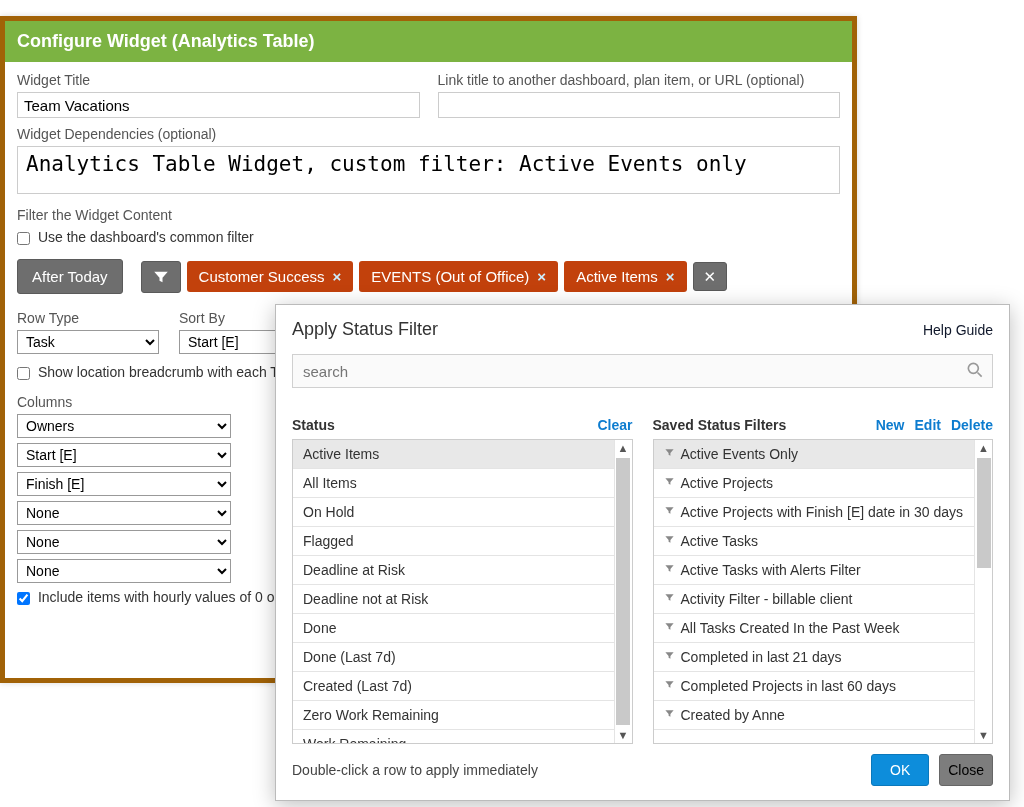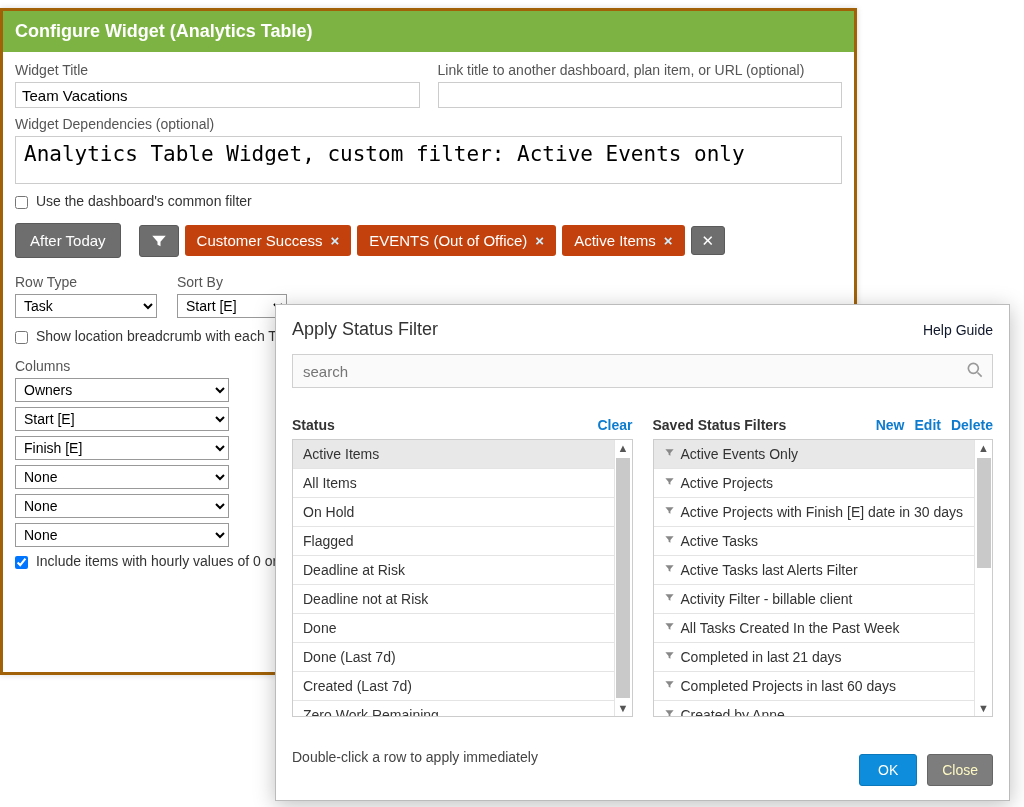--- a/index.html
+++ b/index.html
@@ -1,17 +1,17 @@
 <!DOCTYPE html>
 <html><head>
 <meta charset="utf-8">
 <style>
   * { box-sizing: border-box; margin: 0; padding: 0; }
   body { font-family: Arial, sans-serif; font-size: 14px; color: #333; background: #fff; width: 1024px; height: 807px; position: relative; overflow: hidden; }
-  .config-panel { position: absolute; left: 0; top: 8px; width: 857px; height: 667px; background: #fff; border: 3px solid #a16207; box-shadow: 0 0 6px rgba(0,0,0,0.15); }
+  .config-panel { position: absolute; left: 0; top: 16px; width: 857px; height: 667px; background: #fff; border: 5px solid #a16207; box-shadow: 0 0 6px rgba(0,0,0,0.15); }
   .panel-header { background: #7cb342; color: #fff; padding: 10px 12px; font-size: 18px; font-weight: bold; }
   .panel-body { padding: 10px 12px; }
   .row { display: flex; gap: 18px; margin-bottom: 8px; }
   .col { flex: 1; }
   .lbl { color: #555; margin-bottom: 4px; }
   .text-input { width: 100%; border: 1px solid #ccc; padding: 3px 6px; font-size: 15px; height: 26px; }
   .textarea { width: 100%; border: 1px solid #ccc; padding: 5px 8px; font-size: 21px; height: 48px; resize: none; }
   .section-title { margin-top: 10px; color: #555; }
   .chk-row { margin-top: 6px; }
   .chk-row input { margin-right: 4px; vertical-align: middle; }
@@ -46,21 +46,21 @@
   .list-scroll { position: absolute; right: 0; top: 0; bottom: 0; width: 18px; background: #fff; border-left: 1px solid #e4e4e4; display: flex; flex-direction: column; align-items: center; justify-content: space-between; }
   .scroll-arrow { font-size: 11px; color: #555; padding: 2px 0; cursor: pointer; }
   .scroll-thumb { background: #c9c9c9; width: 14px; flex: 1; margin: 2px 0; }
   .scroll-thumb.small { flex: 0 0 110px; margin-top: 2px; }
   .list-items { position: absolute; left: 0; right: 18px; top: 0; bottom: 0; overflow: hidden; }
   .item { border-bottom: 1px solid #e4e4e4; padding: 6px 10px; font-size: 14px; color: #333; cursor: pointer; white-space: nowrap; overflow: hidden; text-overflow: ellipsis; display: flex; align-items: center; gap: 6px; }
   .item .fic { color: #888; font-size: 12px; flex-shrink: 0; }
   .item.sel { background: #e8e8e8; }
   .hint-row { margin-top: 10px; color: #444; font-size: 14px; display: flex; justify-content: space-between; align-items: center; }
   .btn-primary { background: #0d8ddb; color: #fff; border: 1px solid #0b78bb; border-radius: 3px; padding: 7px 18px; font-size: 14px; cursor: pointer; margin-right: 6px; }
-  .btn-default { background: #7d7d7d; color: #fef9c3; border: 1px solid #666; border-radius: 3px; padding: 7px 14px; font-size: 14px; cursor: pointer; margin-top: 27px; }
+  .btn-default { background: #7d7d7d; color: #000000; border: 1px solid #666; border-radius: 3px; padding: 7px 8px; font-size: 14px; cursor: pointer; }
 </style>
 </head>
 <body>
 
 <div class="config-panel">
   <div class="panel-header">Configure Widget (Analytics Table)</div>
   <div class="panel-body">
 
     <div class="row">
       <div class="col">
@@ -69,20 +69,21 @@
       </div>
       <div class="col">
         <div class="lbl">Link title to another dashboard, plan item, or URL (optional)</div>
         <input class="text-input" value="" style="">
       </div>
     </div>
 
     <div class="lbl" style="margin-top:8px">Widget Dependencies (optional)</div>
     <textarea class="textarea" id="desc-ta" style="">Analytics Table Widget, custom filter: Active Events only</textarea>
 
+    <div class="section-title">Filter the Widget Content</div>
     <div class="chk-row">
       <input type="checkbox" style="">
       <span>Use the dashboard's common filter</span>
     </div>
 
     <div class="filter-row">
       <button class="btn-gray">After Today</button>
       <span style="width:6px"></span>
       <button class="btn-gray-sm">
         <svg viewBox="0 0 24 24">
@@ -223,21 +224,21 @@
               <div class="item">
                 <span class="fic"><svg width="11" height="11" viewBox="0 0 24 24">
                     <path d="M3 5h18l-7 8v6l-4-2v-4z" fill="#888"></path>
                   </svg></span>
                 <span>Active Tasks</span>
               </div>
               <div class="item">
                 <span class="fic"><svg width="11" height="11" viewBox="0 0 24 24">
                     <path d="M3 5h18l-7 8v6l-4-2v-4z" fill="#888"></path>
                   </svg></span>
-                <span>Active Tasks last Alerts Filter</span>
+                <span>Active Tasks with Alerts Filter</span>
               </div>
               <div class="item">
                 <span class="fic"><svg width="11" height="11" viewBox="0 0 24 24">
                     <path d="M3 5h18l-7 8v6l-4-2v-4z" fill="#888"></path>
                   </svg></span>
                 <span>Activity Filter - billable client</span>
               </div>
               <div class="item">
                 <span class="fic"><svg width="11" height="11" viewBox="0 0 24 24">
                     <path d="M3 5h18l-7 8v6l-4-2v-4z" fill="#888"></path>

